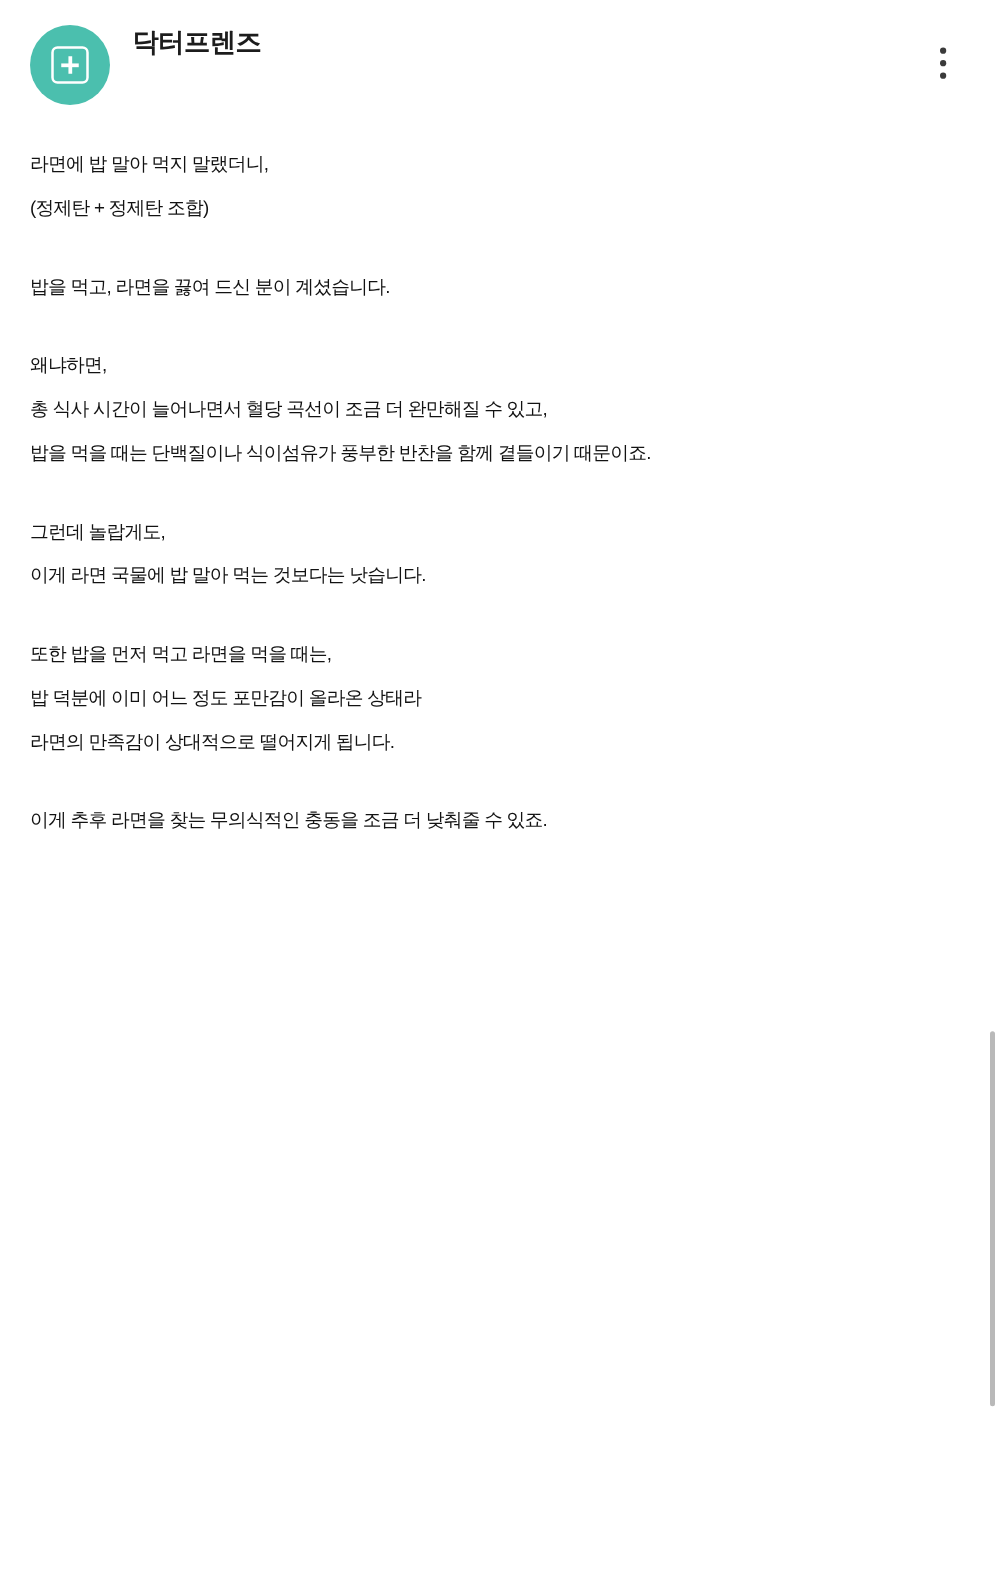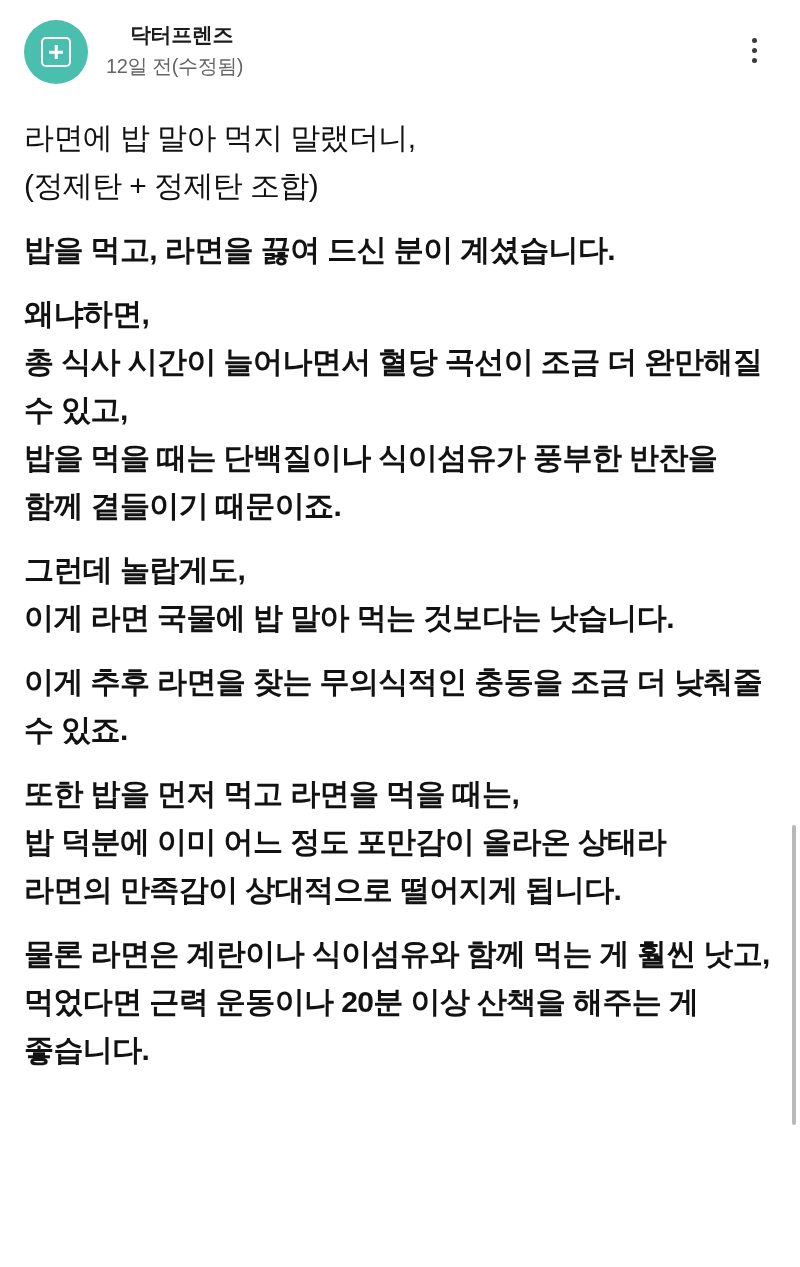--- a/index.html
+++ b/index.html
@@ -76,21 +76,20 @@
     padding-top: 4px;
     flex: 1 1 auto;
     min-width: 0;
   }
   .author-name {
     font-size: 21px;
     font-weight: bold;
     color: #1c1c1c;
     line-height: 1.25;
     letter-spacing: -0.4px;
-    margin-left: 24px;
   }
   .post-meta {
     margin-top: 6px;
     font-size: 20px;
     color: #666666;
     line-height: 1.25;
     letter-spacing: -0.4px;
   }
 
   .more-button {
@@ -111,32 +110,31 @@
     border-radius: 50%;
     background: #3a3a3a;
   }
 
   
   .post-body {
     padding: 30px 24px 0 24px;
     box-sizing: border-box;
   }
   .para {
-    font-size: 30px;
-    line-height: 48px;
+    font-size: 15px;
+    line-height: 35px;
     color: #121212;
     letter-spacing: -0.6px;
     white-space: pre-wrap;
     word-break: keep-all;
     overflow-wrap: break-word;
     margin: 0;
   }
   .para + .para {
-    margin-top: 16px;
-    font-weight: bold;
+    margin-top: 28px;
   }
 
   
   .scrollbar-track {
     position: absolute;
     right: 4px;
     top: 0;
     width: 6px;
     height: 1267px;
   }
@@ -155,44 +153,41 @@
 
 <div class="post">
 
   <div class="post-header">
     <div class="avatar">
       <span class="mark"></span>
     </div>
 
     <div class="author-block">
       <div class="author-name">닥터프렌즈</div>
-      <div class="post-meta">12일 전(수정됨)</div>
     </div>
 
     <div class="more-button">
       <span class="dot"></span>
       <span class="dot"></span>
       <span class="dot"></span>
     </div>
   </div>
 
   <div class="post-body">
     <p class="para">라면에 밥 말아 먹지 말랬더니,
 (정제탄 + 정제탄 조합)</p>
     <p class="para">밥을 먹고, 라면을 끓여 드신 분이 계셨습니다.</p>
     <p class="para">왜냐하면,
 총 식사 시간이 늘어나면서 혈당 곡선이 조금 더 완만해질 수 있고,
 밥을 먹을 때는 단백질이나 식이섬유가 풍부한 반찬을 함께 곁들이기 때문이죠.</p>
     <p class="para">그런데 놀랍게도,
 이게 라면 국물에 밥 말아 먹는 것보다는 낫습니다.</p>
-    <p class="para">이게 추후 라면을 찾는 무의식적인 충동을 조금 더 낮춰줄 수 있죠.</p>
     <p class="para">또한 밥을 먼저 먹고 라면을 먹을 때는,
 밥 덕분에 이미 어느 정도 포만감이 올라온 상태라
 라면의 만족감이 상대적으로 떨어지게 됩니다.</p>
-    <p class="para">물론 라면은 계란이나 식이섬유와 함께 먹는 게 훨씬 낫고,
-먹었다면 근력 운동이나 20분 이상 산책을 해주는 게 좋습니다.</p>
+    <p class="para">이게 추후 라면을 찾는 무의식적인 충동을 조금 더 낮춰줄 수 있죠.</p>
   </div>
 
   <div class="scrollbar-track">
     <div class="scrollbar-thumb"></div>
   </div>
 
 </div>
 
 </body></html>

